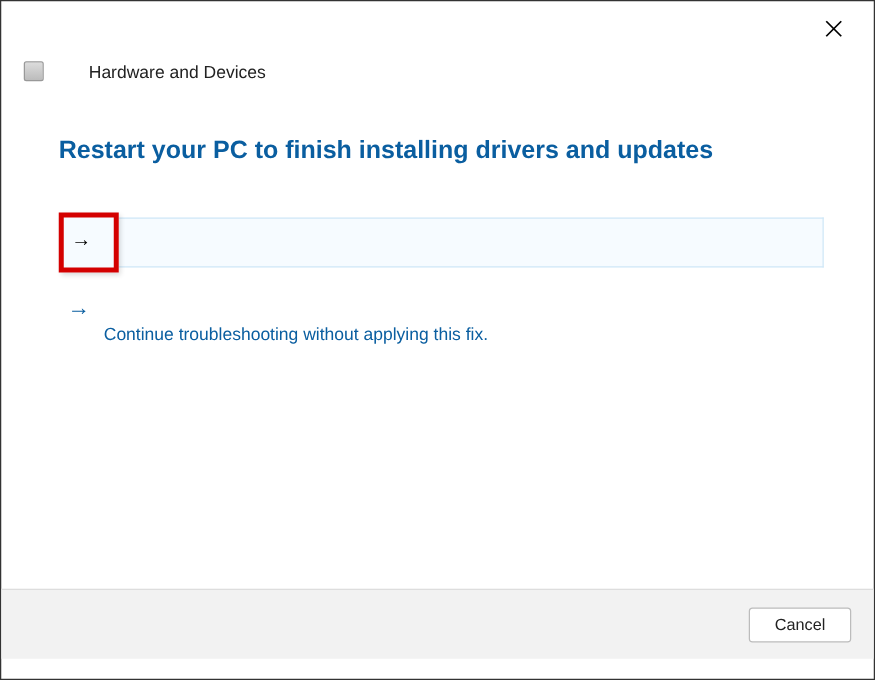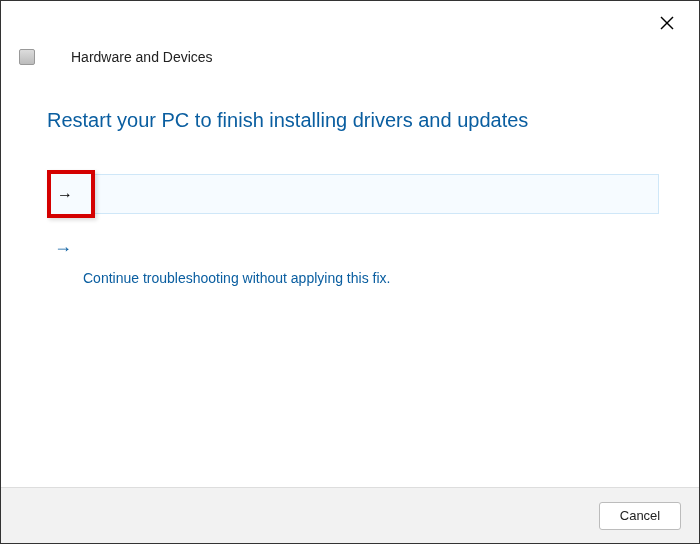--- a/index.html
+++ b/index.html
@@ -41,21 +41,21 @@
     font-size: 14px;
     color: #222;
     margin-left: 28px;
   }
   .content {
     padding: 44px 40px 0 46px;
   }
   .message {
     color: #0a5ea0;
     font-size: 20px;
-    font-weight: 400;
+    font-weight: 700;
     margin-bottom: 38px;
   }
   .option {
     display: flex;
     flex-direction: column;
     gap: 2px;
     padding: 8px 10px 8px 6px;
     cursor: pointer;
   }
   .option-row {
@@ -70,21 +70,20 @@
     text-align: center;
   }
   .option-title {
     color: #0a5ea0;
     font-size: 20px;
   }
   .option-desc {
     color: #0a5ea0;
     font-size: 14px;
     margin-left: 30px;
-    margin-top: 11px;
   }
   .apply-container {
     position: relative;
     display: flex;
     align-items: stretch;
     margin-bottom: 8px;
   }
   .apply-container .box {
     border: 4px solid #d40000;
     padding: 10px 18px 12px 6px;
@@ -101,21 +100,21 @@
     margin: 4px 0;
   }
   .option.skip {
     margin-top: 10px;
     padding-left: 6px;
   }
   .footer {
     position: absolute;
     left: 0;
     right: 0;
-    bottom: 0;
+    bottom: 16px;
     height: 56px;
     background: #f2f2f2;
     border-top: 1px solid #ddd;
     display: flex;
     align-items: center;
     justify-content: flex-end;
     padding-right: 18px;
   }
   .cancel-btn {
     min-width: 82px;

